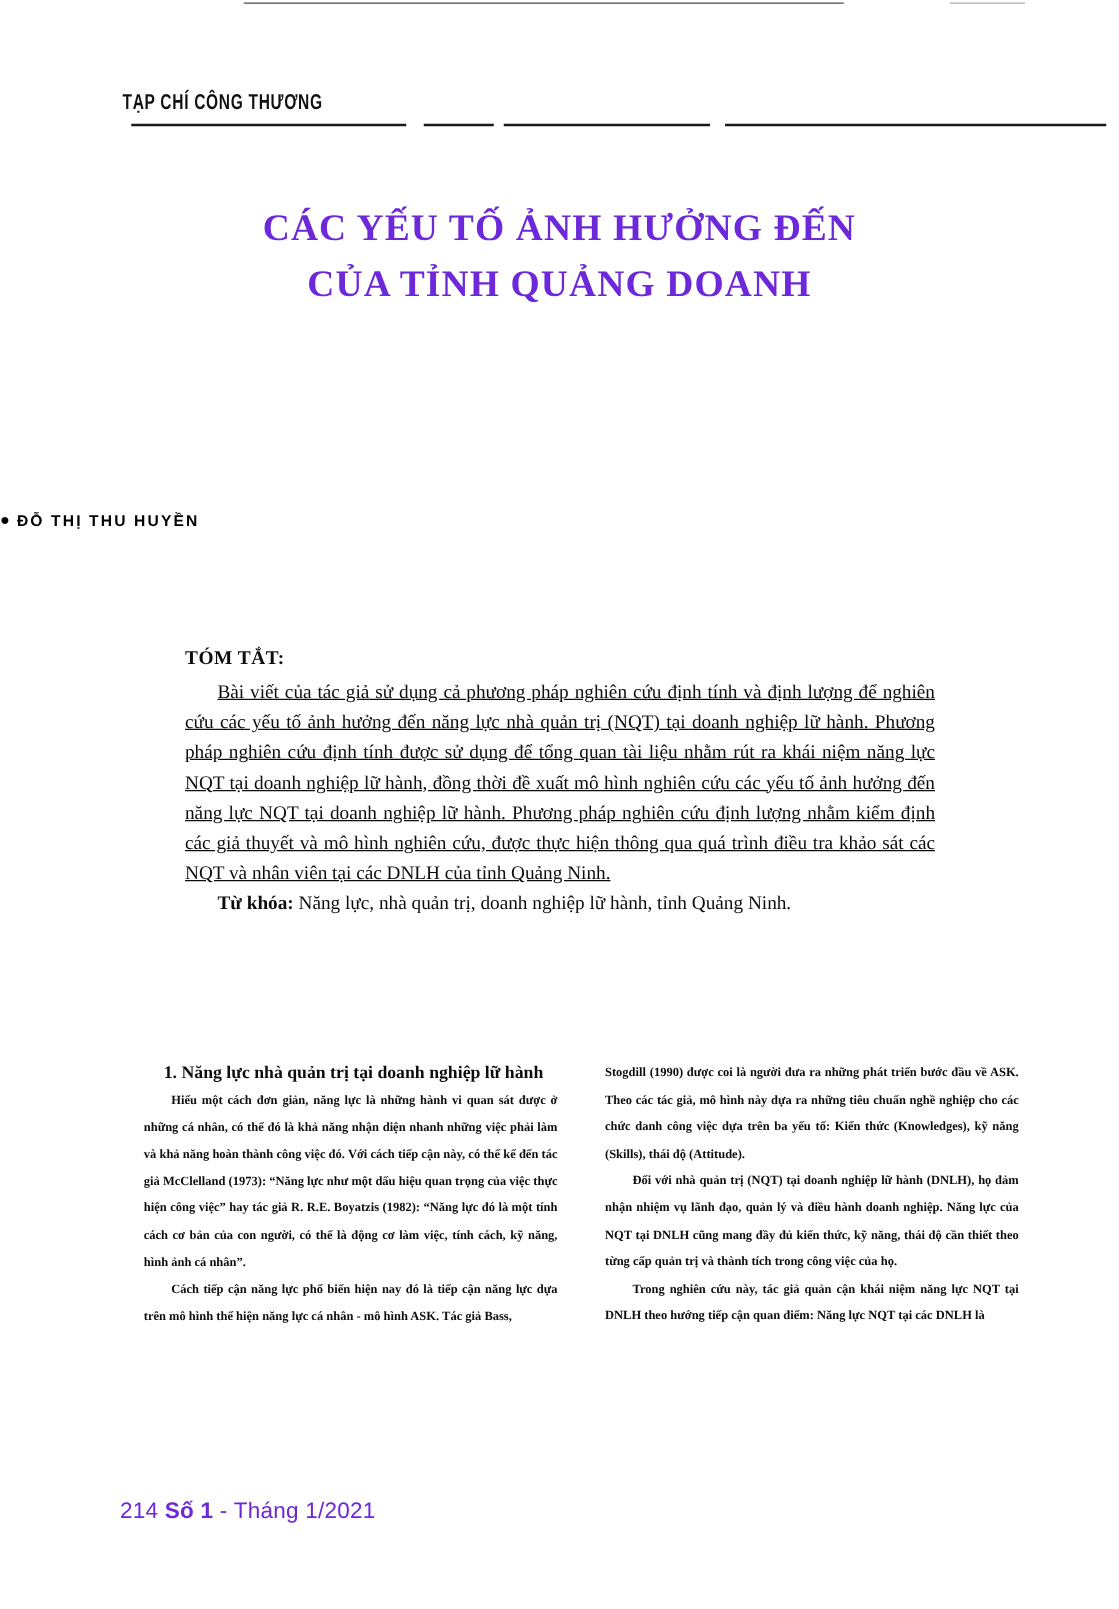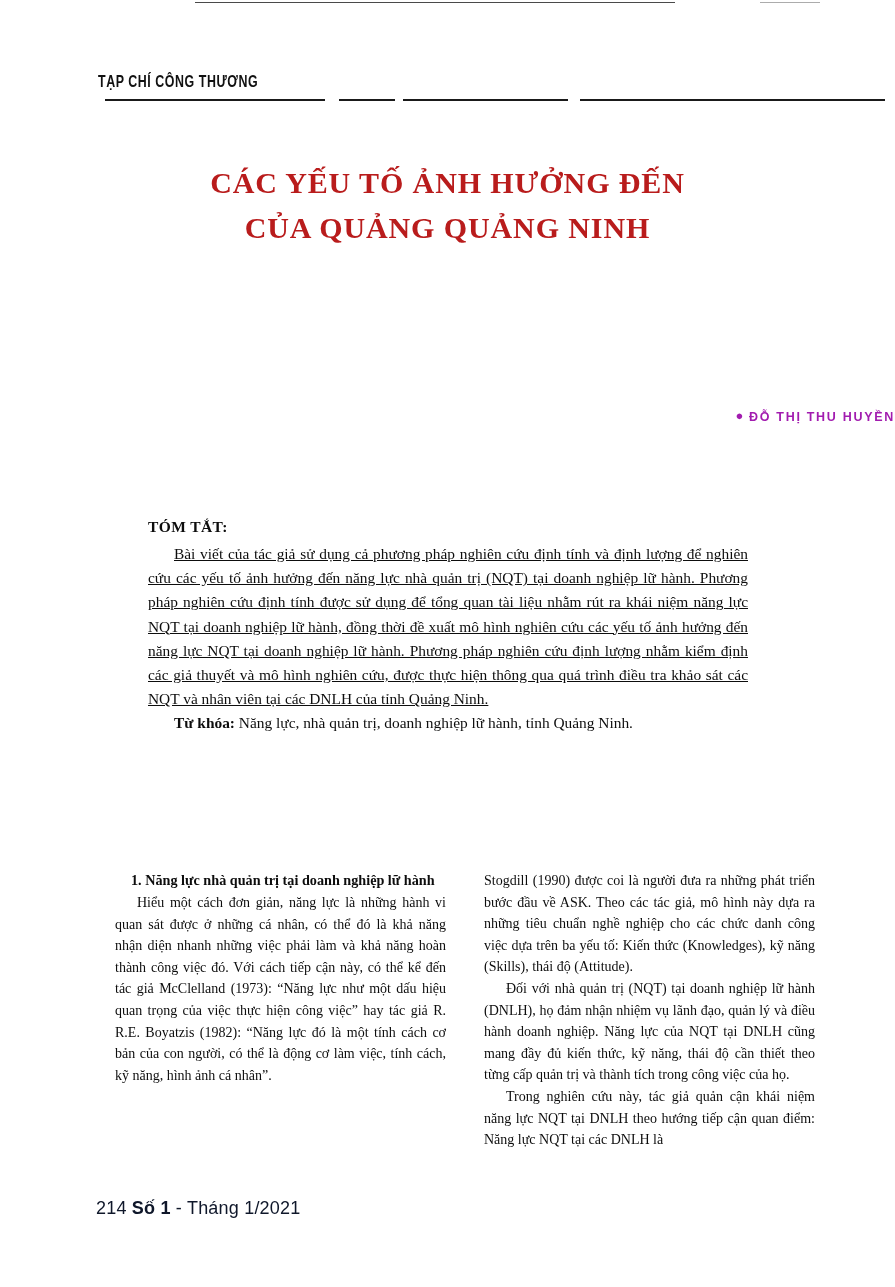--- a/index.html
+++ b/index.html
@@ -93,36 +93,36 @@
     left: 0;
     width: 895px;
     text-align: center;
   }
   .title-line {
     font-family: "Liberation Serif", "DejaVu Serif", serif;
     font-weight: 700;
     font-size: 30px;
     line-height: 45px;
     letter-spacing: 0.9px;
-    color: #b91c1c;
+    color: #6d28d9;
     white-space: nowrap;
   }
 
   
   .author {
     position: absolute;
     top: 408px;
     left: 0;
     width: 895px;
-    text-align: right;
+    text-align: left;
     font-family: "Liberation Sans", "DejaVu Sans", sans-serif;
     font-size: 12.5px;
     font-weight: 600;
     letter-spacing: 1.7px;
-    color: #a21caf;
+    color: #000000;
   }
   .author .bullet {
     font-size: 13px;
     vertical-align: 1px;
     margin-right: 4px;
   }
 
   
   .abstract {
     position: absolute;
@@ -149,54 +149,55 @@
     line-height: 24.2px;
     text-align: justify;
     text-indent: 26px;
     margin: 0;
   }
   .abstract-keywords b { font-weight: 700; }
 
   
   .columns {
     position: absolute;
-    top: 870px;
+    top: 848px;
     left: 115px;
     width: 700px;
     height: 330px;
     display: flex;
     gap: 38px;
   }
   .col {
     width: 339px;
   }
   .section-heading {
     font-weight: 700;
     font-size: 14.2px;
     line-height: 20px;
     margin: 0 0 2px 0;
     text-indent: 16px;
   }
   .col p {
-    font-size: 14px;
+    font-size: 10px;
     line-height: 21.6px;
     text-align: justify;
     text-indent: 22px;
     margin: 0;
+    font-weight: bold;
   }
   .col p.noindent { text-indent: 0; }
 
   
   .footer {
     position: absolute;
     top: 1198px;
     left: 96px;
     font-family: "Liberation Sans", "DejaVu Sans", sans-serif;
     font-size: 18px;
-    color: #0f172a;
+    color: #6d28d9;
     letter-spacing: 0.2px;
     white-space: nowrap;
   }
   .footer .pg { font-weight: 400; }
   .footer .iss { font-weight: 700; }
   .footer .mon { font-weight: 400; }
 </style>
 </head>
 <body>
 
@@ -207,37 +208,38 @@
 
   <div class="masthead">TẠP CHÍ CÔNG THƯƠNG</div>
   <div class="masthead-rule">
     <div class="gap1"></div>
     <div class="gap2"></div>
     <div class="gap3"></div>
   </div>
 
   <div class="title-block">
     <div class="title-line">CÁC YẾU TỐ ẢNH HƯỞNG ĐẾN</div>
-    <div class="title-line">CỦA QUẢNG QUẢNG NINH</div>
+    <div class="title-line">CỦA TỈNH QUẢNG DOANH</div>
   </div>
 
   <div class="author">
     <span class="bullet">●</span><span>ĐỖ THỊ THU HUYỀN</span>
   </div>
 
   <div class="abstract">
     <div class="abstract-heading">TÓM TẮT:</div>
     <p class="abstract-body">Bài viết của tác giả sử dụng cả phương pháp nghiên cứu định tính và định lượng để nghiên cứu các yếu tố ảnh hưởng đến năng lực nhà quản trị (NQT) tại doanh nghiệp lữ hành. Phương pháp nghiên cứu định tính được sử dụng để tổng quan tài liệu nhằm rút ra khái niệm năng lực NQT tại doanh nghiệp lữ hành, đồng thời đề xuất mô hình nghiên cứu các yếu tố ảnh hưởng đến năng lực NQT tại doanh nghiệp lữ hành. Phương pháp nghiên cứu định lượng nhằm kiểm định các giả thuyết và mô hình nghiên cứu, được thực hiện thông qua quá trình điều tra khảo sát các NQT và nhân viên tại các DNLH của tỉnh Quảng Ninh.</p>
     <p class="abstract-keywords"><b>Từ khóa:</b><span> Năng lực, nhà quản trị, doanh nghiệp lữ hành, tỉnh Quảng Ninh.</span></p>
   </div>
 
   <div class="columns">
     <div class="col">
       <h2 class="section-heading">1. Năng lực nhà quản trị tại doanh nghiệp lữ hành</h2>
       <p>Hiểu một cách đơn giản, năng lực là những hành vi quan sát được ở những cá nhân, có thể đó là khả năng nhận diện nhanh những việc phải làm và khả năng hoàn thành công việc đó. Với cách tiếp cận này, có thể kể đến tác giả McClelland (1973): “Năng lực như một dấu hiệu quan trọng của việc thực hiện công việc” hay tác giả R. R.E. Boyatzis (1982): “Năng lực đó là một tính cách cơ bản của con người, có thể là động cơ làm việc, tính cách, kỹ năng, hình ảnh cá nhân”.</p>
+      <p>Cách tiếp cận năng lực phổ biến hiện nay đó là tiếp cận năng lực dựa trên mô hình thể hiện năng lực cá nhân - mô hình ASK. Tác giả Bass,</p>
     </div>
     <div class="col">
       <p class="noindent">Stogdill (1990) được coi là người đưa ra những phát triển bước đầu về ASK. Theo các tác giả, mô hình này dựa ra những tiêu chuẩn nghề nghiệp cho các chức danh công việc dựa trên ba yếu tố: Kiến thức (Knowledges), kỹ năng (Skills), thái độ (Attitude).</p>
       <p>Đối với nhà quản trị (NQT) tại doanh nghiệp lữ hành (DNLH), họ đảm nhận nhiệm vụ lãnh đạo, quản lý và điều hành doanh nghiệp. Năng lực của NQT tại DNLH cũng mang đầy đủ kiến thức, kỹ năng, thái độ cần thiết theo từng cấp quản trị và thành tích trong công việc của họ.</p>
       <p>Trong nghiên cứu này, tác giả quản cận khái niệm năng lực NQT tại DNLH theo hướng tiếp cận quan điểm: Năng lực NQT tại các DNLH là</p>
     </div>
   </div>
 
   <div class="footer">
     <span class="pg">214</span>

